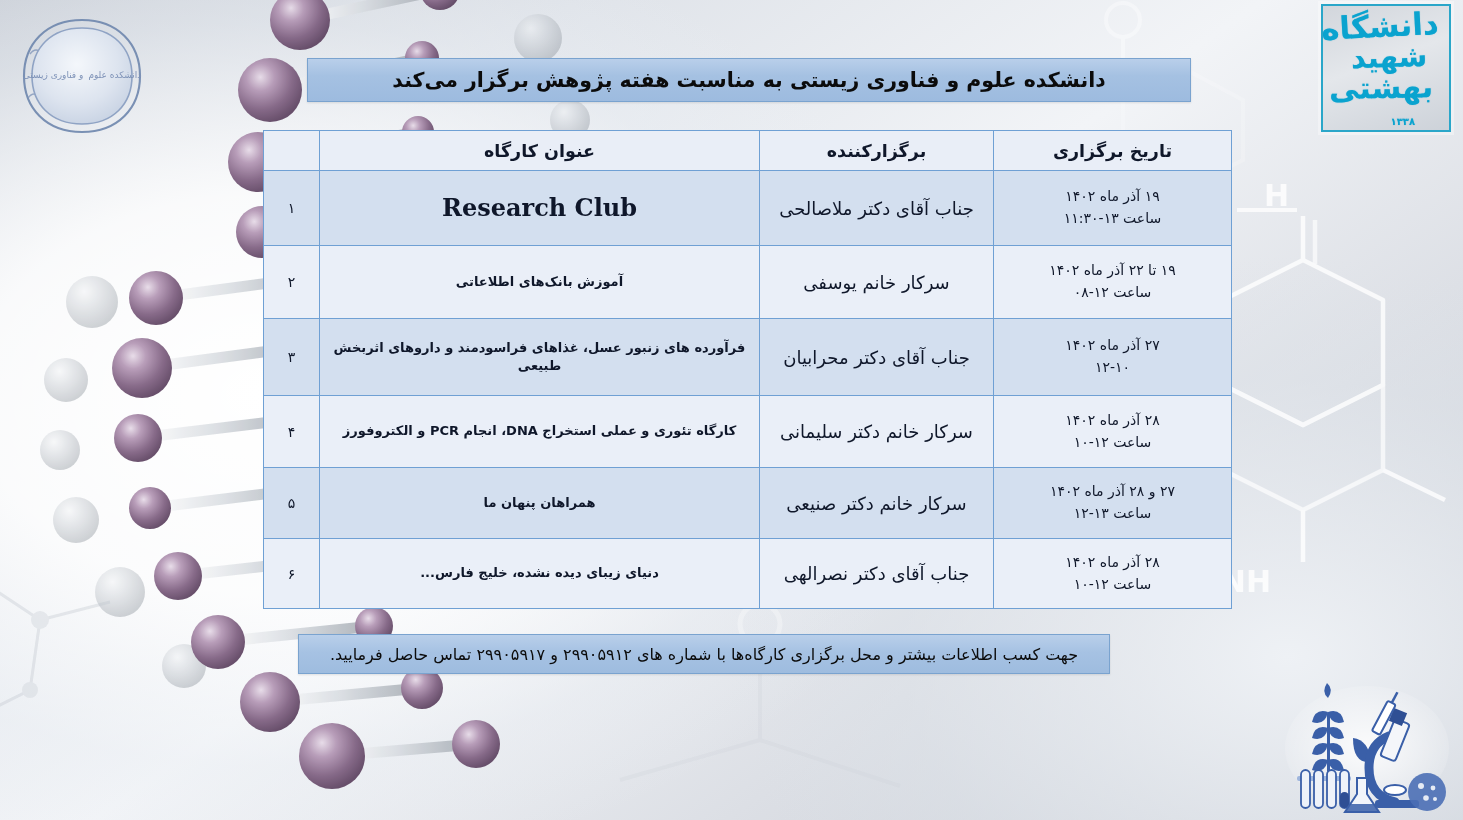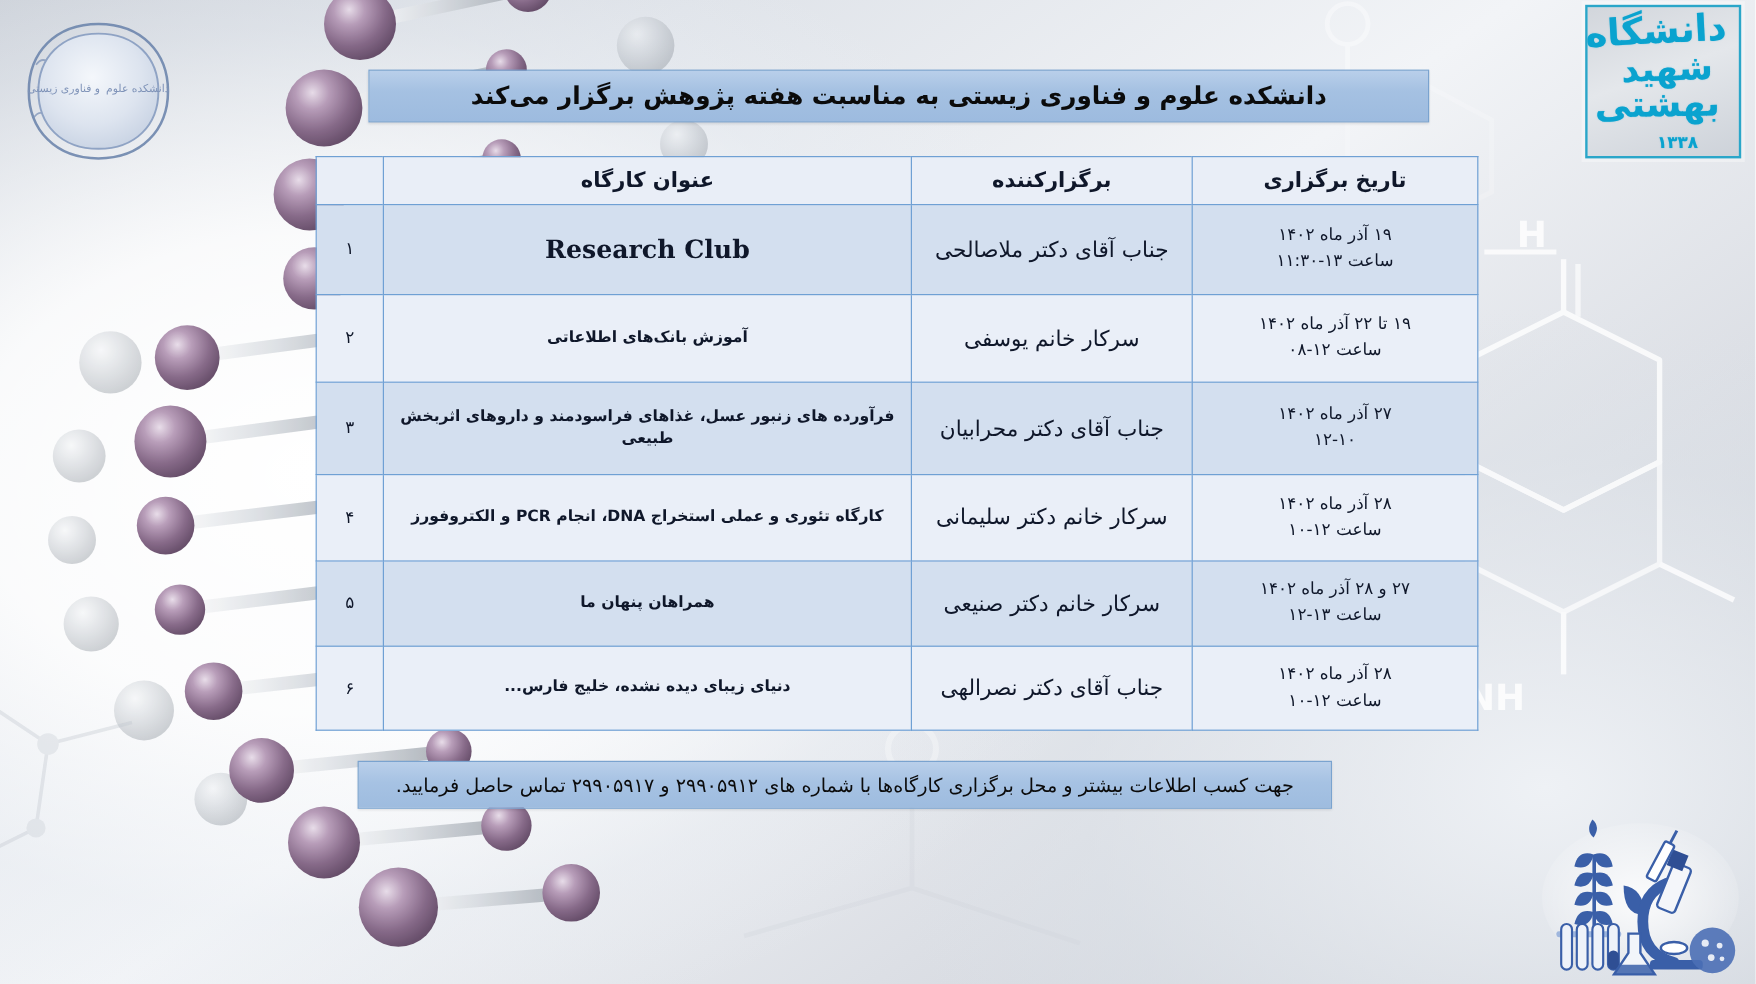--- a/index.html
+++ b/index.html
@@ -54,21 +54,21 @@
     display: flex; align-items: center; justify-content: center;
   }
   .univ-word {
     color: #0aa3cf; font-weight: bold; line-height: 0.92;
     text-align: center; letter-spacing: -1px;
     text-shadow: 0 0 1px rgba(10,163,207,0.5);
   }
   .uw1 { position: absolute; top: 6px; right: 10px; font-size: 31px; transform: rotate(-3deg); }
   .uw2 { position: absolute; top: 38px; right: 22px; font-size: 29px; transform: rotate(-2deg); }
   .uw3 { position: absolute; top: 68px; right: 16px; font-size: 30px; transform: rotate(-1deg); }
-  .uw4 { position: absolute; bottom: 4px; right: 34px; font-size: 14px; color: #0aa3cf; }
+  .uw4 { position: absolute; bottom: 4px; right: 34px; font-size: 10px; color: #0aa3cf; }
 
   .biotech-logo {
     position: absolute; right: 12px; bottom: 6px; width: 168px; height: 132px;
   }
 
   
   .title-bar {
     position: absolute; left: 307px; top: 58px; width: 884px; height: 44px;
     background: linear-gradient(180deg, #b9cfea 0%, #a5c1e2 40%, #9dbbdf 100%);
     border: 1px solid #7aa3cf;
@@ -98,21 +98,21 @@
   col.c-date  { width: 238px; }
 
   thead th { background: #e9eef7; height: 40px; font-size: 17.5px; font-weight: bold; }
   thead th.blank { background: #e9eef7; }
 
   tbody tr.odd  td { background: #d3dfef; }
   tbody tr.even td { background: #eaeff8; }
 
   td.num   { font-size: 14px; font-weight: normal; }
   td.title { font-size: 13px; font-weight: bold; line-height: 1.42; }
-  td.title.latin { font-size: 21px; font-family: "DejaVu Serif", "Liberation Serif", serif; font-weight: bold; }
+  td.title.latin { font-size: 24px; font-family: "DejaVu Serif", "Liberation Serif", serif; font-weight: bold; }
   td.host  { font-size: 18px; font-weight: normal; }
   td.date  { font-size: 14px; line-height: 1.55; font-weight: normal; margin-top: 13px; }
 
   tbody tr.r1 td { height: 75px; }
   tbody tr.r2 td { height: 73px; }
   tbody tr.r3 td { height: 77px; }
   tbody tr.r4 td { height: 72px; }
   tbody tr.r5 td { height: 71px; }
   tbody tr.r6 td { height: 70px; }
 

